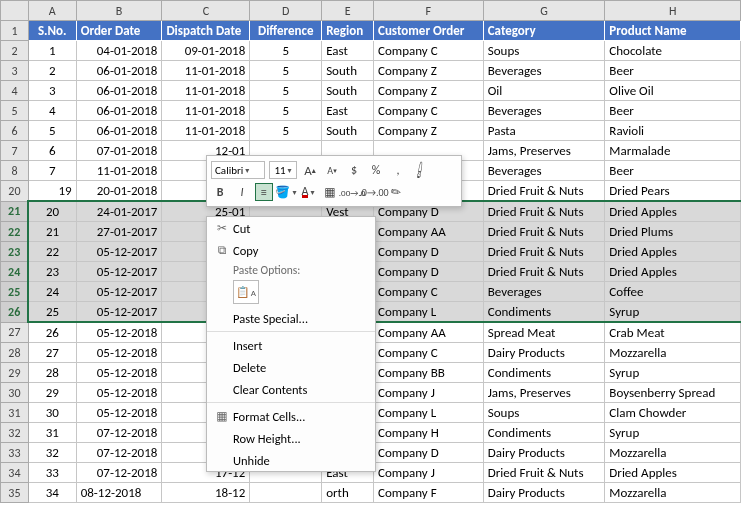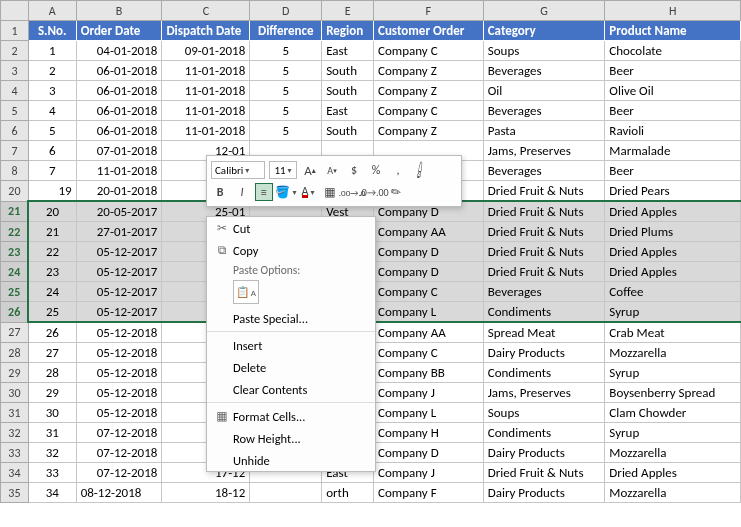--- a/index.html
+++ b/index.html
@@ -236,21 +236,21 @@
           <td class="colE">West</td>
           <td class="colF">Company D</td>
           <td class="colG">Dried Fruit &amp; Nuts</td>
           <td class="colH">Dried Pears</td>
         </tr>
       </tbody>
   <tbody id="rows-selected">
         <tr class="selected-block thick-border-row">
           <th class="row-head sel">21</th>
           <td class="colA thick-border-left" style="text-align: center;">20</td>
-          <td class="colB" style="text-align: right;">20-05-2017</td>
+          <td class="colB" style="text-align: right;">24-01-2017</td>
           <td class="colC" style="text-align: right;">25-01</td>
           <td class="colD" style="text-align: center;"></td>
           <td class="colE">Vest</td>
           <td class="colF">Company D</td>
           <td class="colG">Dried Fruit &amp; Nuts</td>
           <td class="colH">Dried Apples</td>
         </tr>
         <tr class="selected-block">
           <th class="row-head sel">22</th>
           <td class="colA thick-border-left" style="text-align: center;">21</td>

